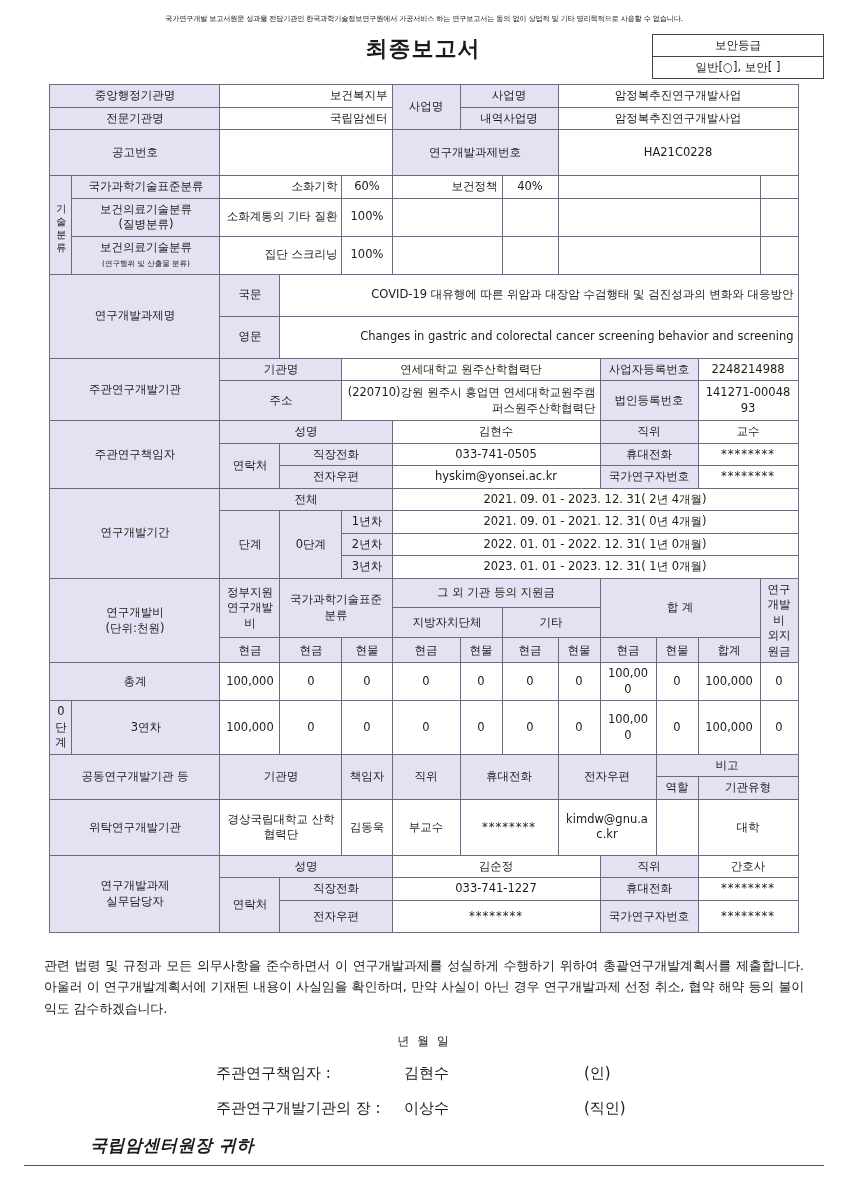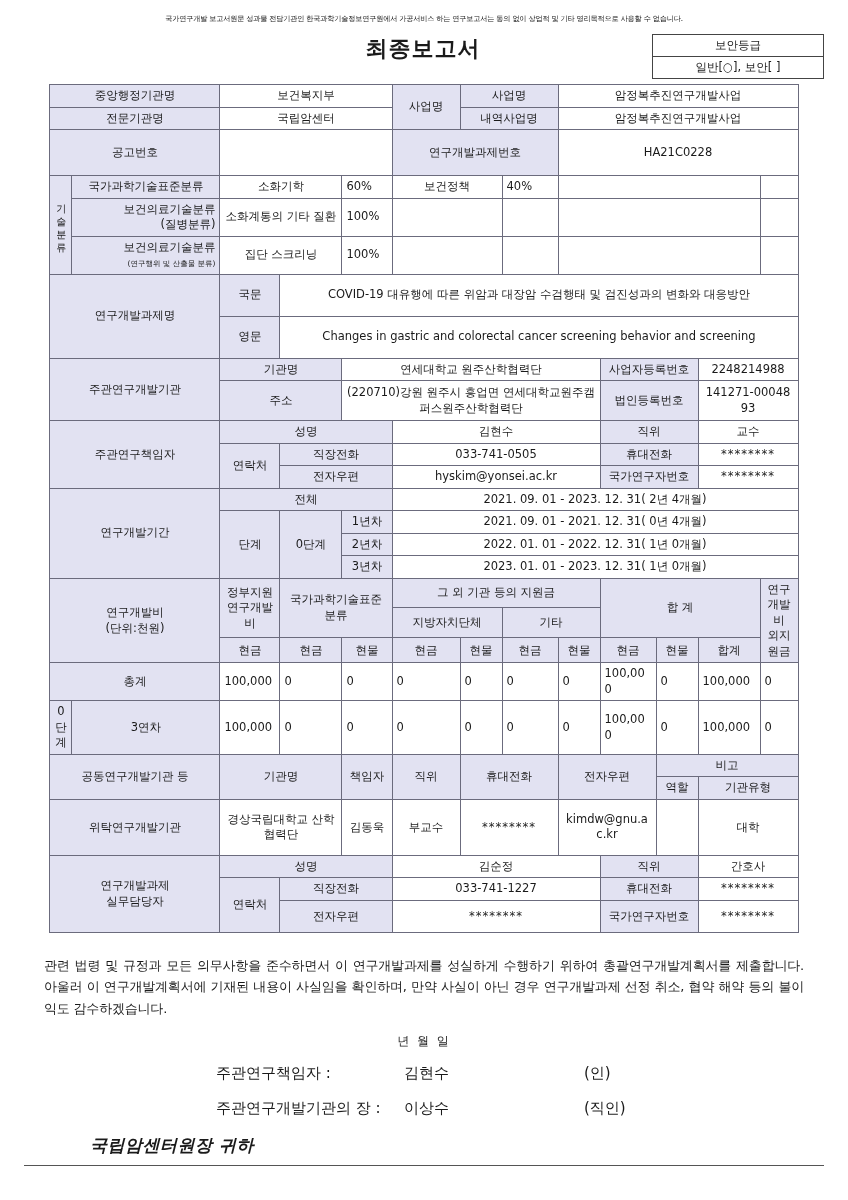--- a/index.html
+++ b/index.html
@@ -59,36 +59,36 @@
   table.main td {
     border: 1px solid #6b6b7d;
     font-size: 11.5px;
     padding: 3px 4px;
     vertical-align: middle;
     line-height: 1.35;
     word-break: break-all;
   }
   .hdr { background: #e2e2f2; text-align: center; }
   .ctr { text-align: center; }
-  .lft { text-align: center; }
-  .rgt { text-align: left; }
+  .lft { text-align: right; }
+  .rgt { text-align: center; }
   .sm  { font-size: 9px; line-height: 1.2; }
   .xs  { font-size: 7.5px; line-height: 1.2; }
   .big { font-size: 12.5px; }
   .vert {
     writing-mode: vertical-rl;
     text-orientation: upright;
     letter-spacing: 3px;
     font-size: 10px;
     padding: 2px 0;
     margin: 0 auto;
     display: inline-block;
   }
   .mask { letter-spacing: 1px; font-size: 9px; color:#222; }
-  .tall { height: 34px; text-align: right; }
+  .tall { height: 34px; }
 
   
   .statement {
     width: 760px;
     margin: 22px auto 0 auto;
     font-size: 13px;
     line-height: 1.65;
     text-align: justify;
     letter-spacing: -0.2px;
   }

